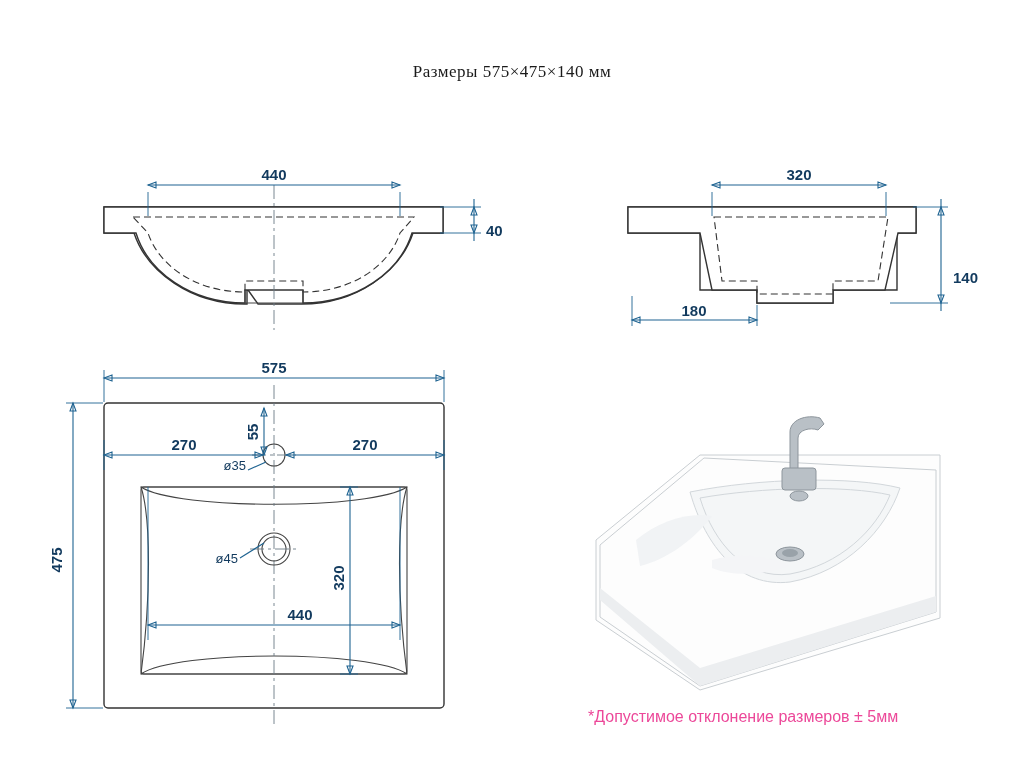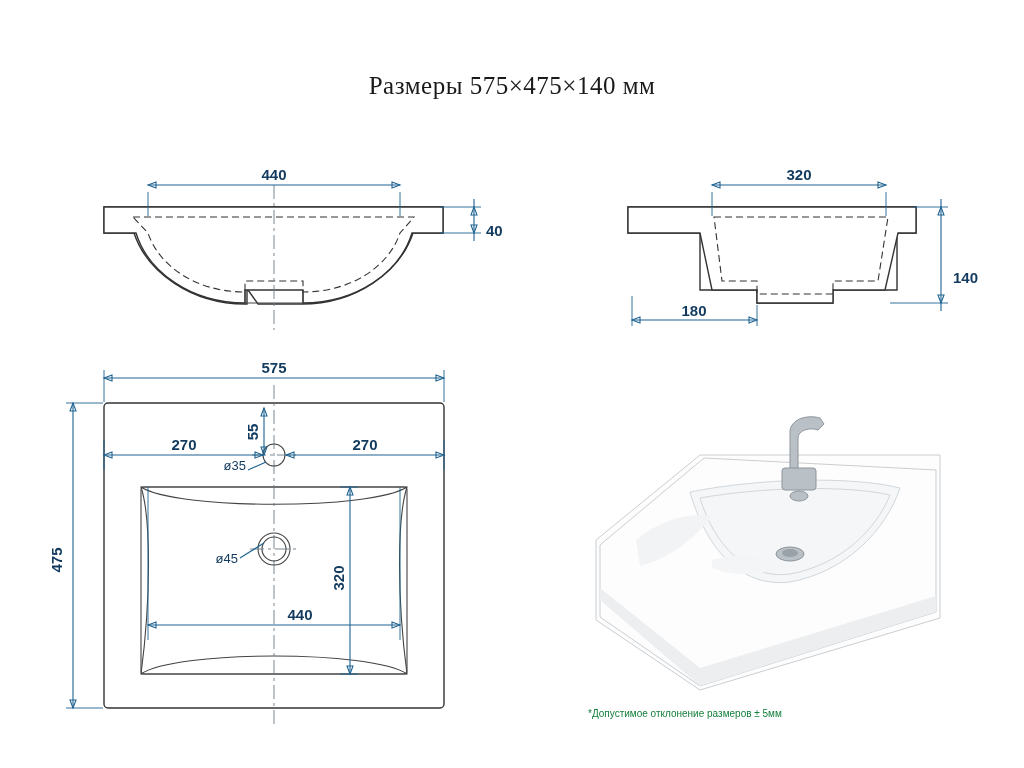--- a/index.html
+++ b/index.html
@@ -17,35 +17,35 @@
   }
   #sheet {
     position: absolute;
     left: 0; top: 0;
     width: 1024px;
     height: 768px;
   }
   .title {
     position: absolute;
     left: 0;
-    top: 72px;
+    top: 62px;
     width: 1024px;
     text-align: center;
     font-family: "Liberation Serif", serif;
-    font-size: 25px;
+    font-size: 17px;
     letter-spacing: 0.5px;
     color: #1a1a1a;
   }
   .footnote {
     position: absolute;
     left: 588px;
     top: 708px;
     font-family: "Liberation Sans", sans-serif;
-    font-size: 10px;
-    color: #15803d;
+    font-size: 16px;
+    color: #ec4899;
     white-space: nowrap;
   }
   svg { display: block; }
   .dimtext {
     font-family: "Liberation Sans", sans-serif;
     font-size: 15px;
     font-weight: bold;
     fill: #123a5e;
   }
   .dimtext.small {

